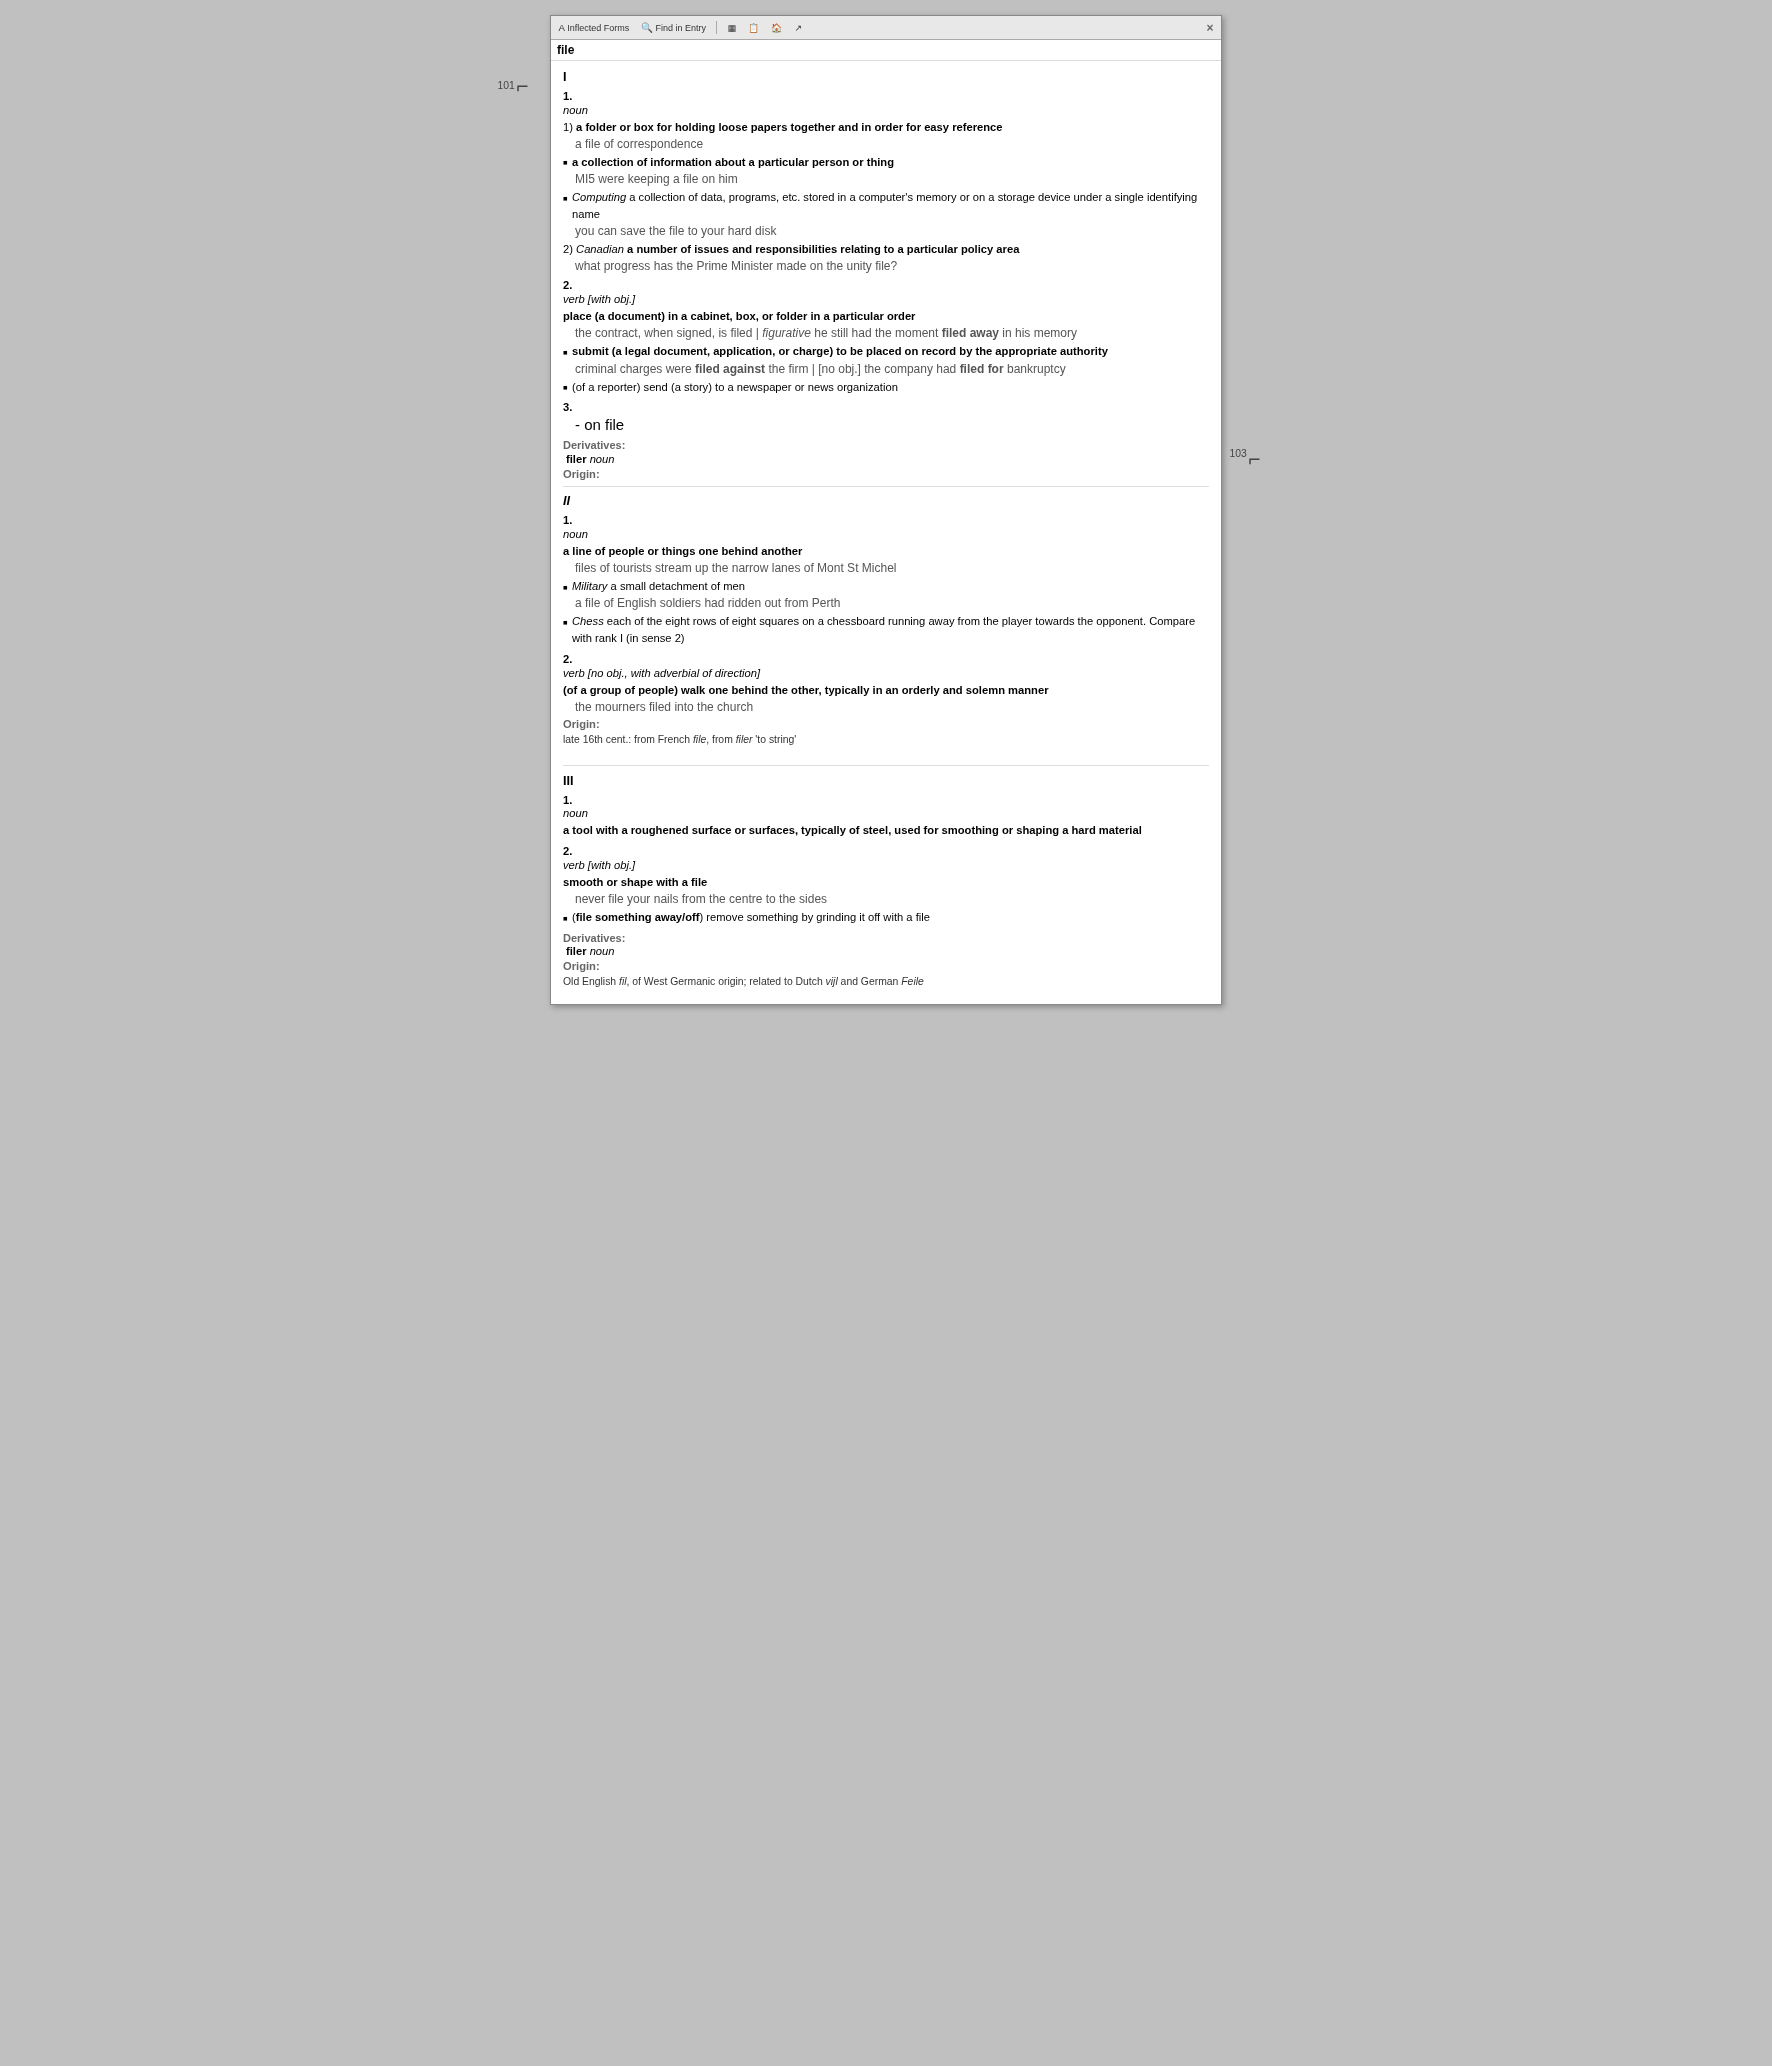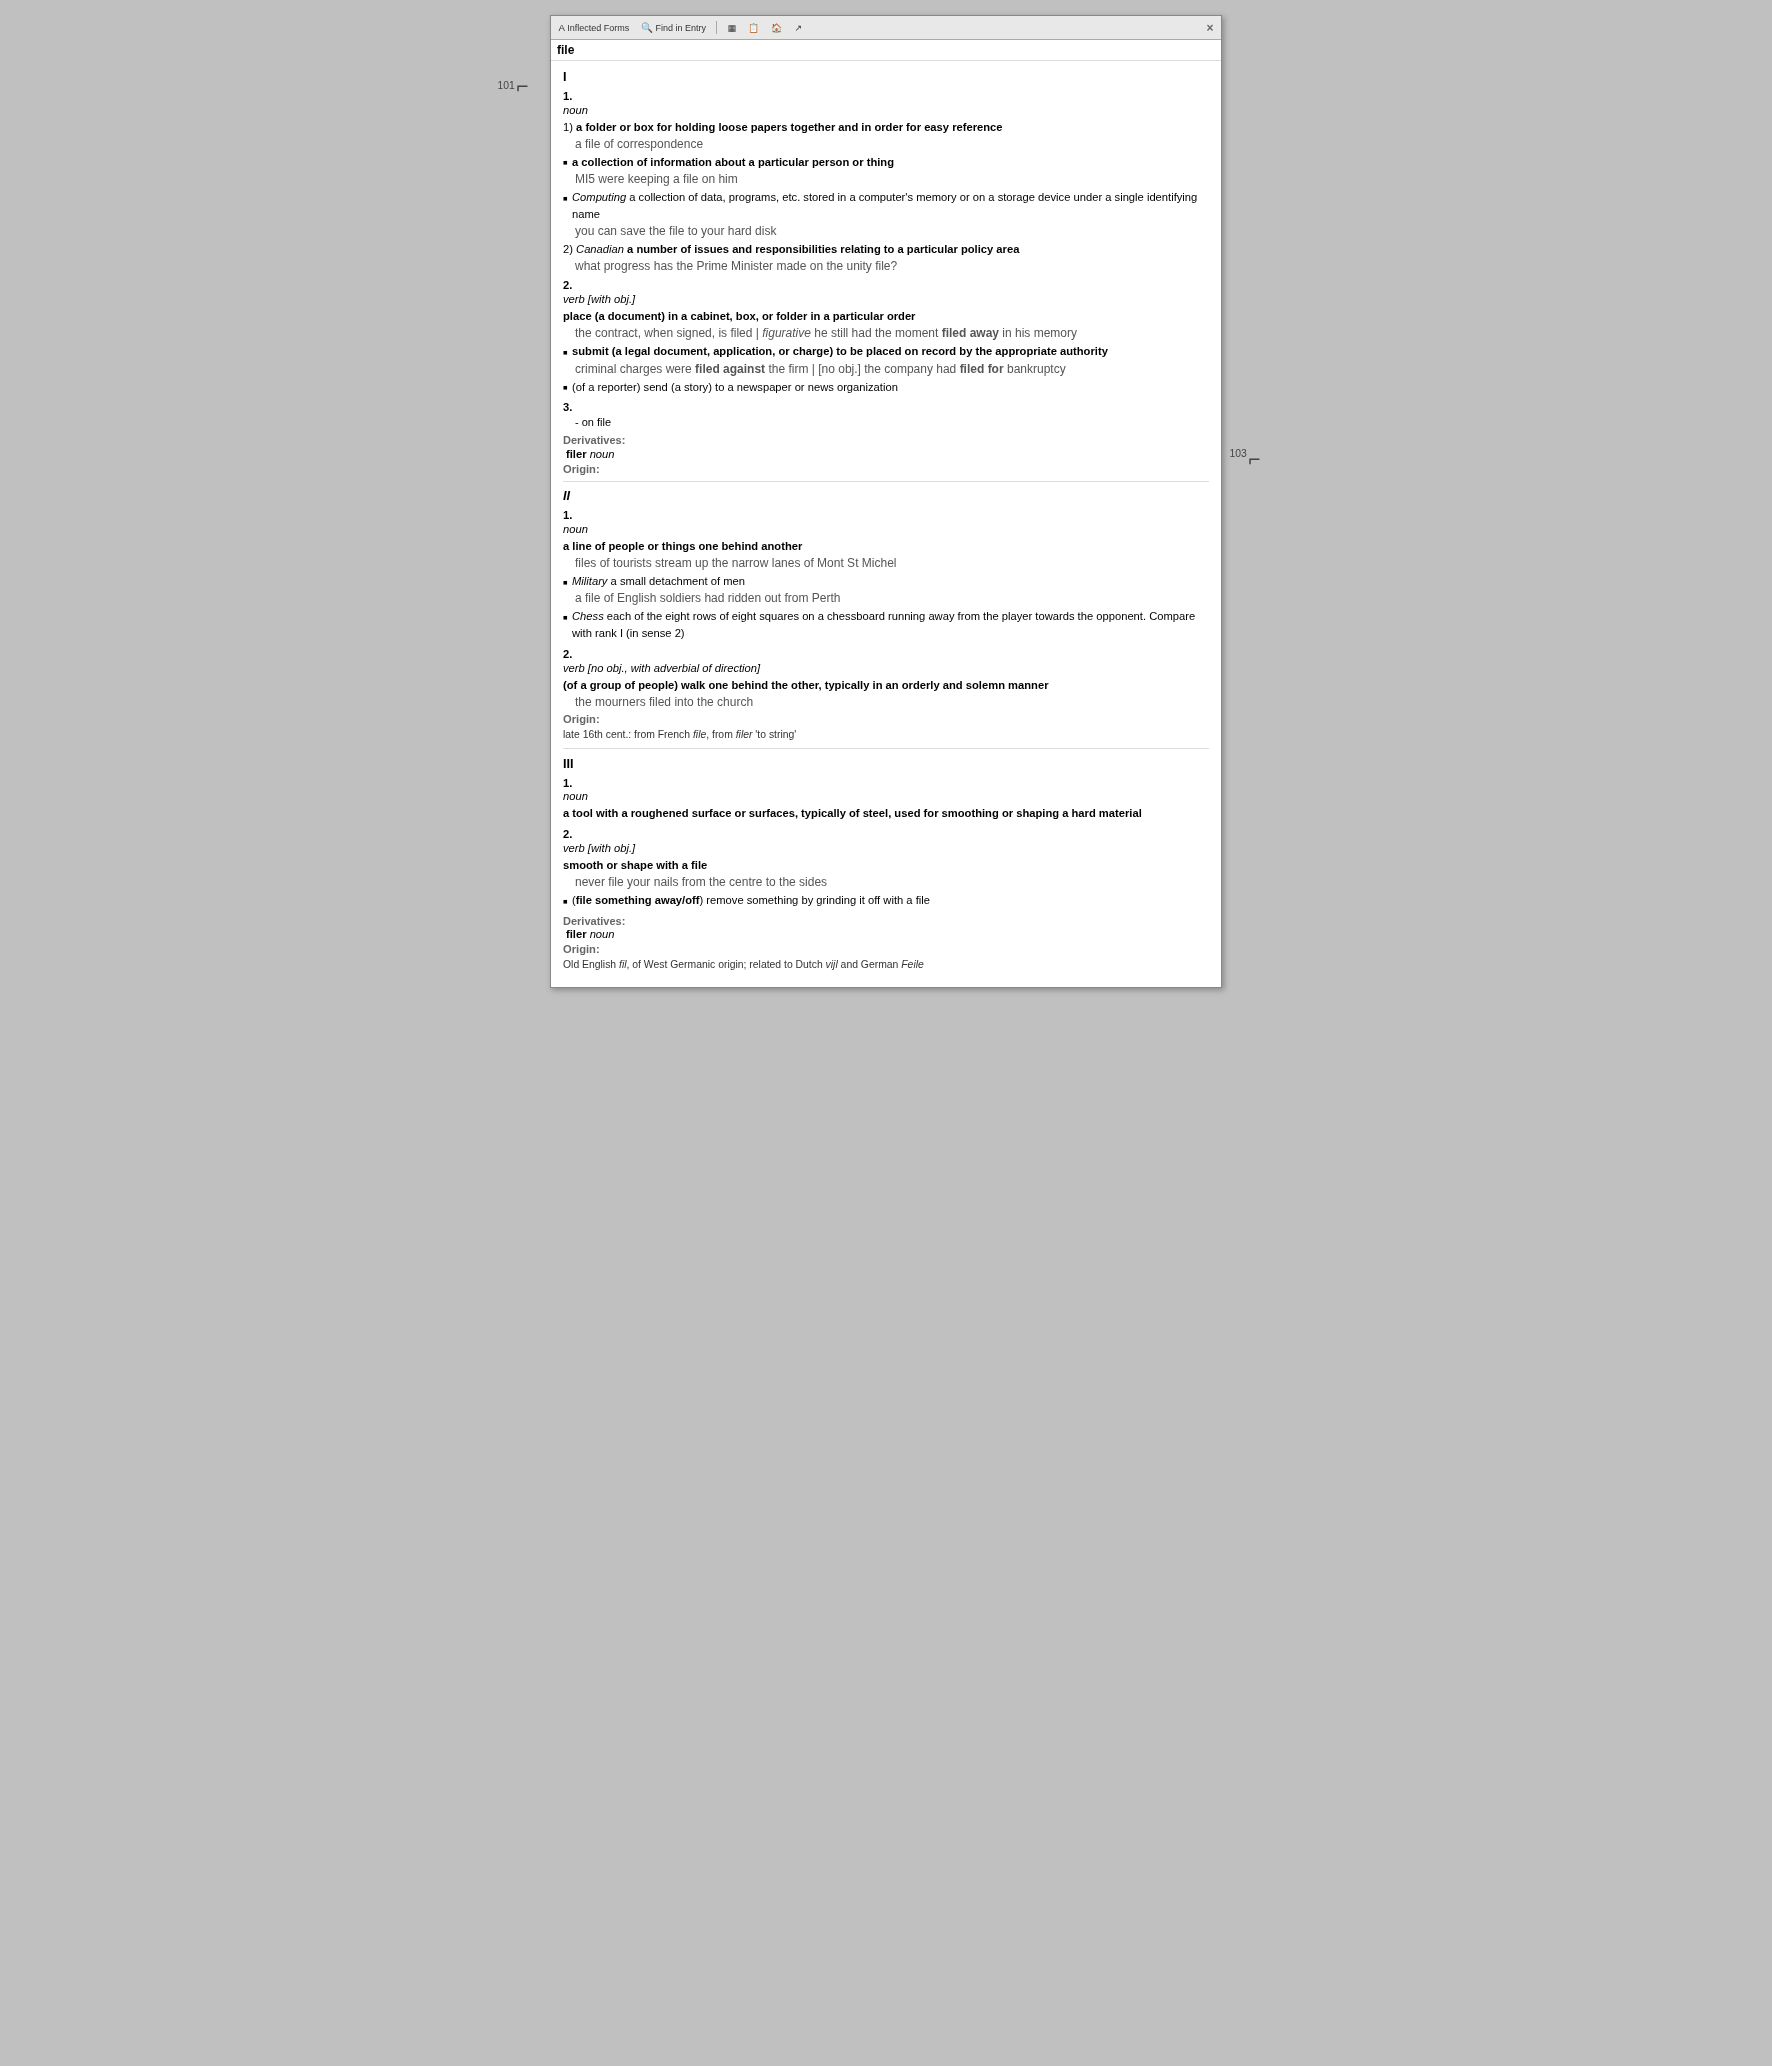--- a/index.html
+++ b/index.html
@@ -111,21 +111,21 @@
       font-size: 11.2px;
     }
     .origin-content {
       font-size: 10.4px;
       color: #333;
       margin: 1.5px 0 3px 0;
       line-height: 1.5;
     }
     .on-file {
       margin: 3px 0 1.5px 12px;
-      font-size: 11px;
+      font-size: 15px;
     }
     .outer-wrapper {
       position: relative;
       width: 672px;
     }
   </style>
 </head>
 <body>
 
 <div style="position:relative; display:flex; align-items:flex-start; gap:7.5px;">
@@ -264,21 +264,21 @@
           <div class="example">the mourners filed into the church</div>
 
           <div style="margin-top:4.5px;">
             <span class="origin-label">Origin:</span>
           </div>
           <div class="origin-content">
             late 16th cent.: from French <em>file</em>, from <em>filer</em> 'to string'
           </div>
         </div>
 
-        <div style="margin-top:6px; border-top:0.7px solid #ddd; padding-top:4.5px; position:relative;">
+        <div style="margin-top:18px; border-top:0.7px solid #ddd; padding-top:4.5px; position:relative;">
           <div style="font-size:12.7px; font-weight:bold; margin: 3px 0;">III</div>
 
           <div class="number-heading">1.</div>
           <div class="pos-label">noun</div>
           <div class="definition">
             <strong>a tool with a roughened surface or surfaces, typically of steel, used for smoothing or shaping a hard material</strong>
           </div>
 
           <div class="number-heading">2.</div>
           <div class="pos-label">verb [with obj.]</div>

